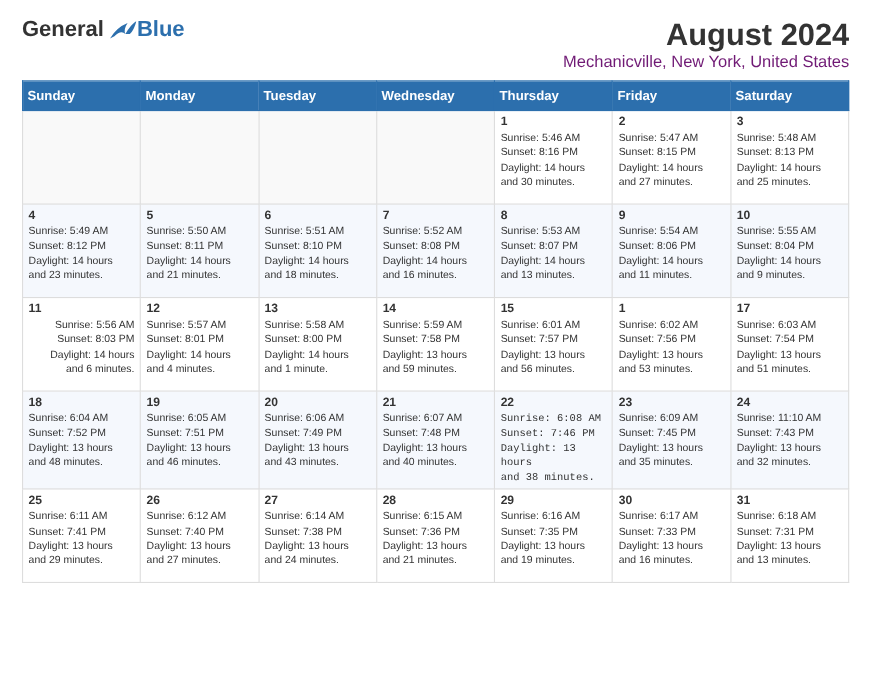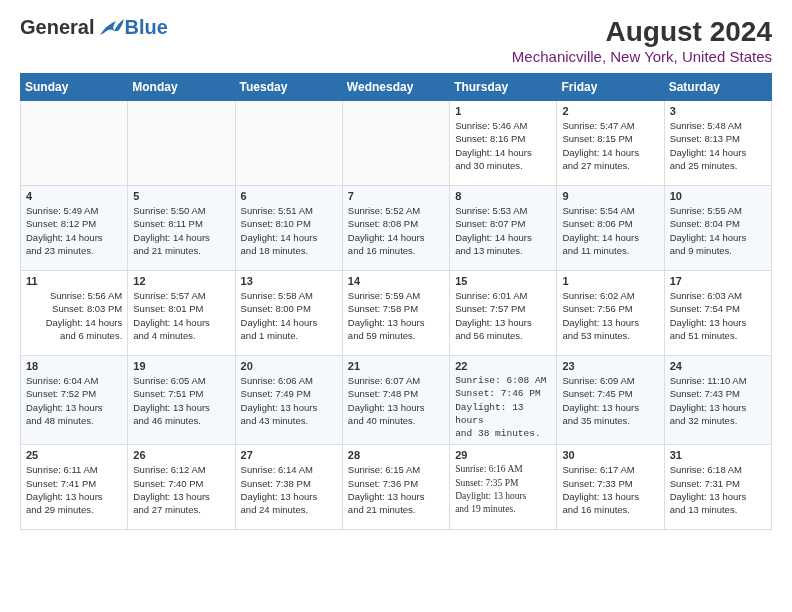--- a/index.html
+++ b/index.html
@@ -329,21 +329,21 @@
         </td>
         <td>
           <span class="day-num">28</span>
           <div class="day-info" style="white-space: pre-line;">Sunrise: 6:15 AM
 Sunset: 7:36 PM
 Daylight: 13 hours
 and 21 minutes.</div>
         </td>
         <td>
           <span class="day-num">29</span>
-          <div class="day-info" style="white-space: pre-line; font-family: Liberation Serif, serif;">Sunrise: 6:16 AM
+          <div class="day-info" style="white-space: pre-line;">Sunrise: 6:16 AM
 Sunset: 7:35 PM
 Daylight: 13 hours
 and 19 minutes.</div>
         </td>
         <td>
           <span class="day-num">30</span>
           <div class="day-info" style="white-space: pre-line;">Sunrise: 6:17 AM
 Sunset: 7:33 PM
 Daylight: 13 hours
 and 16 minutes.</div>

